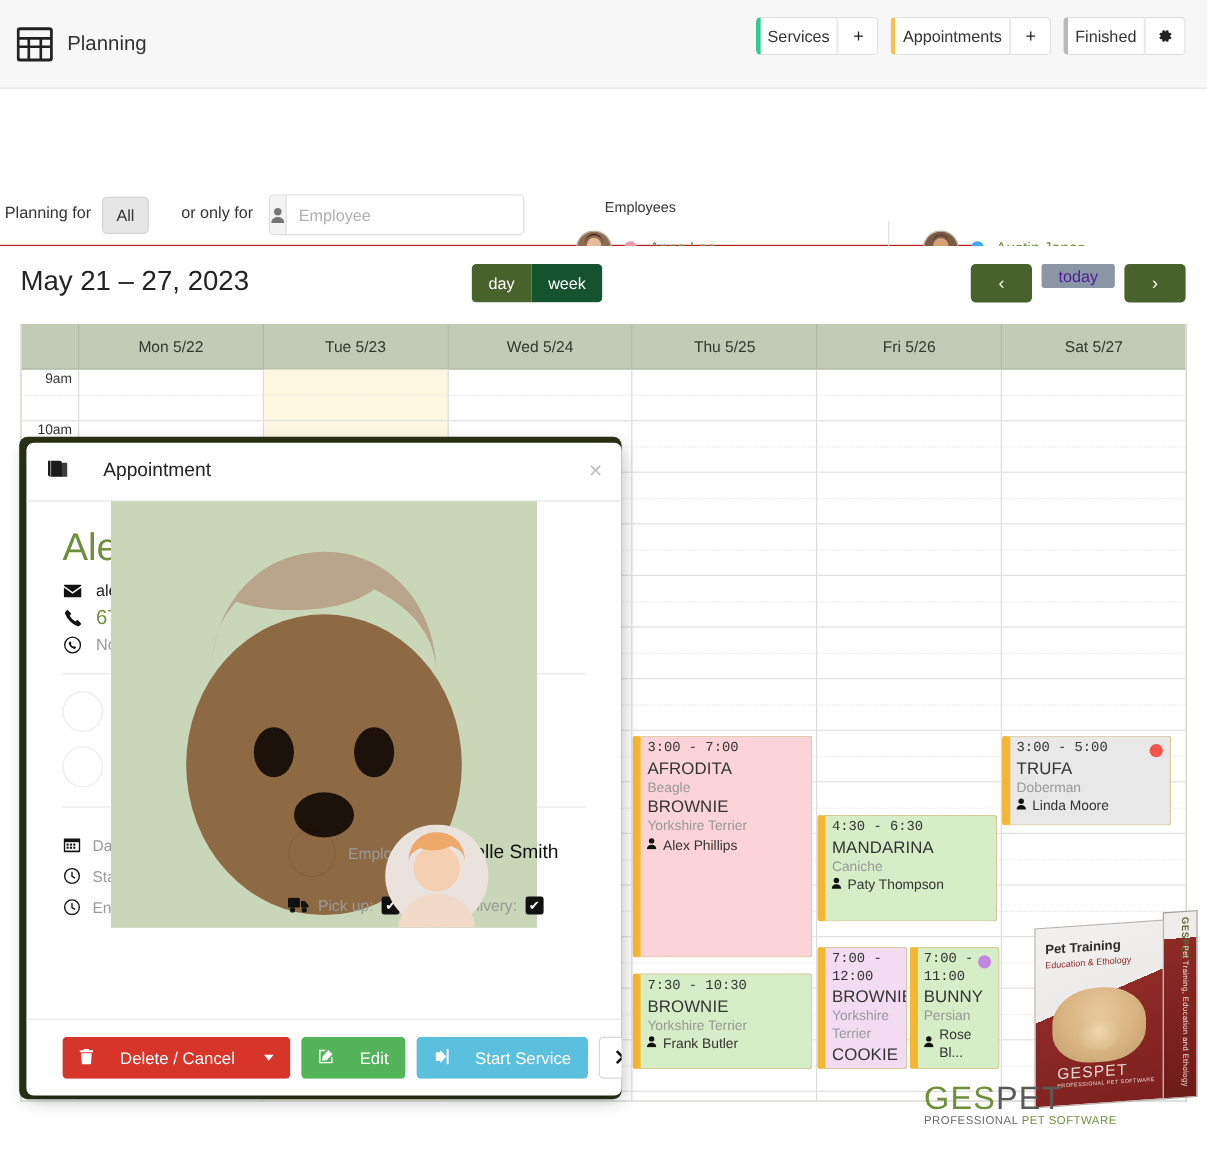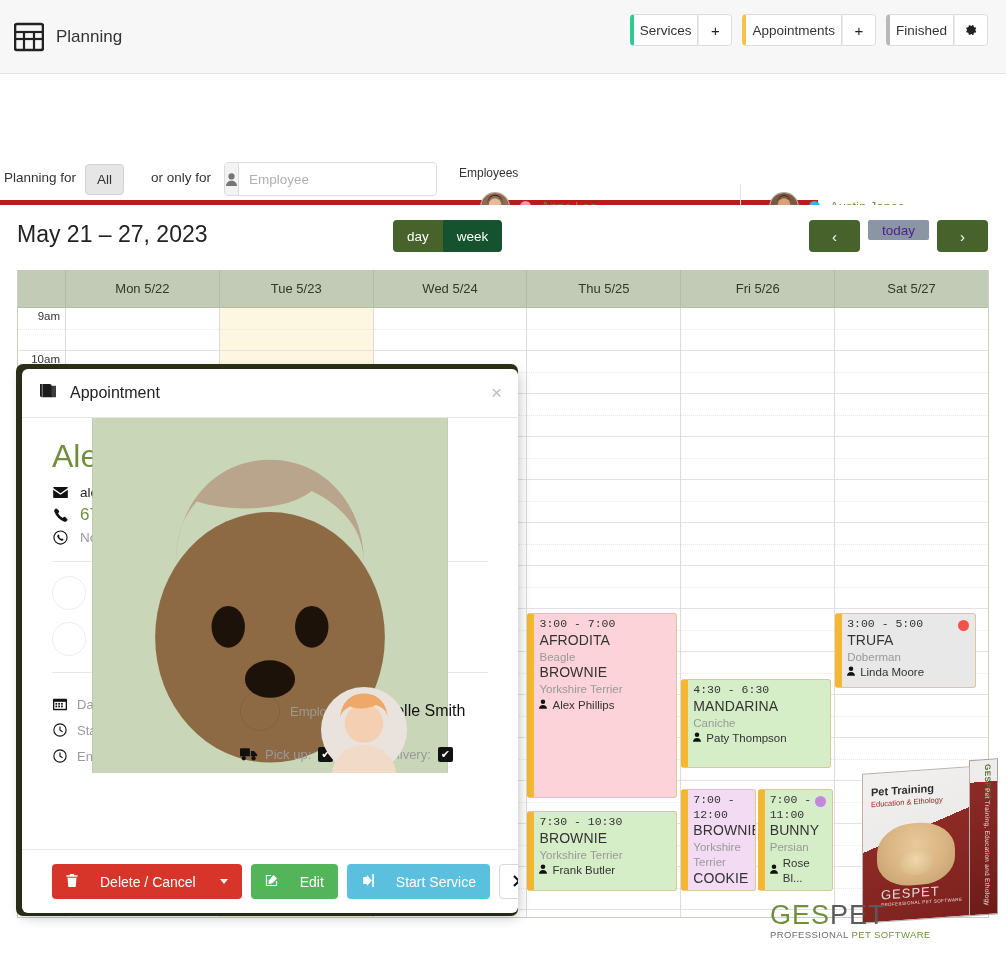--- a/index.html
+++ b/index.html
@@ -36,21 +36,21 @@
   .btn-main.lead-gray { border-left: 4px solid #b9b9b9; border-radius: 4px 0 0 4px; }
   .btn-side {
     background: #fff; border: 1px solid #dcdcdc; border-left: 1px solid #ececec;
     width: 34px; display: flex; align-items: center; justify-content: center;
     font-size: 15px; color: #222; cursor: pointer; border-radius: 0 4px 4px 0;
   }
 
   
   .filterbar {
     position: absolute; left: 0; top: 74px; width: 818px; height: 131px;
-    background: #fff; border-bottom: 5px solid #b91c1c;
+    background: #fff; border-bottom: 1px solid #b91c1c;
   }
   .planning-for { position: absolute; left: 4px; top: 96px; font-size: 13.5px; color: #333; }
   .btn-all {
     position: absolute; left: 85px; top: 90px; width: 39px; height: 31px;
     background: #e6e6e6; border: 1px solid #d3d3d3; border-radius: 4px;
     font-size: 13.5px; color: #333; display: flex; align-items: center; justify-content: center;
     cursor: pointer;
   }
   .or-only { position: absolute; left: 151px; top: 96px; font-size: 13.5px; color: #333; }
   .emp-input-wrap {
@@ -60,21 +60,21 @@
   .emp-input-icon {
     width: 35px; background: #f3f3f3; border-right: 1px solid #dcdcdc;
     display: flex; align-items: center; justify-content: center; color: #777; font-size: 13px;
   }
   .emp-input {
     flex: 1; border: none; outline: none; padding: 0 10px; font-size: 13.5px;
     font-family: "Liberation Sans", sans-serif; color: #333;
   }
   .emp-input::placeholder { color: #b0b0b0; }
 
-  .employees-label { position: absolute; left: 459px; top: 92px; font-size: 12px; color: #333; }
+  .employees-label { position: absolute; left: 504px; top: 92px; font-size: 12px; color: #333; }
   .emp-legend { position: absolute; left: 480px; top: 110px; width: 520px; height: 90px; display: flex; }
   .emp-col { width: 260px; position: relative; }
   .emp-col.right { border-left: 1px solid #e2e2e2; padding-left: 28px; }
   .emp-row { display: flex; align-items: center; gap: 10px; height: 45px; }
   .emp-avatar {
     width: 30px; height: 30px; border-radius: 50%; flex: none;
     background: #cbb9a8; overflow: hidden; position: relative;
     border: 1px solid rgba(0,0,0,.07);
   }
   .emp-dot { width: 11px; height: 11px; border-radius: 50%; flex: none; }
@@ -188,21 +188,21 @@
     position: absolute; left: 16px; top: 364px; width: 502px; height: 552px;
     background: #2c3218; border-radius: 7px;
   }
   .modal {
     position: absolute; left: 22px; top: 369px; width: 496px; height: 544px;
     background: #fff; border-radius: 6px; overflow: hidden;
     box-shadow: 0 3px 14px rgba(0,0,0,.28);
   }
   .modal-head {
     height: 49px; border-bottom: 1px solid #e7e7e7; position: relative;
-    display: flex; align-items: center; padding: 0 16px; gap: 12px;
+    display: flex; align-items: center; padding: 0 16px; gap: 28px;
   }
   .modal-head-title { font-size: 16px; color: #222; }
   .modal-close {
     position: absolute; right: 16px; top: 14px; font-size: 19px; color: #bdbdbd; cursor: pointer; line-height: 1;
   }
   .modal-body { padding: 16px 30px 0 30px; position: relative; }
   .client-name { font-size: 32px; color: #6f8f3f; margin: 4px 0 10px 0; font-weight: normal; }
   .crow { display: flex; align-items: center; gap: 11px; margin: 5px 0; font-size: 13.5px; }
   .crow .ic { width: 17px; display: flex; justify-content: center; color: #111; flex: none; }
   .c-email { color: #222; }

